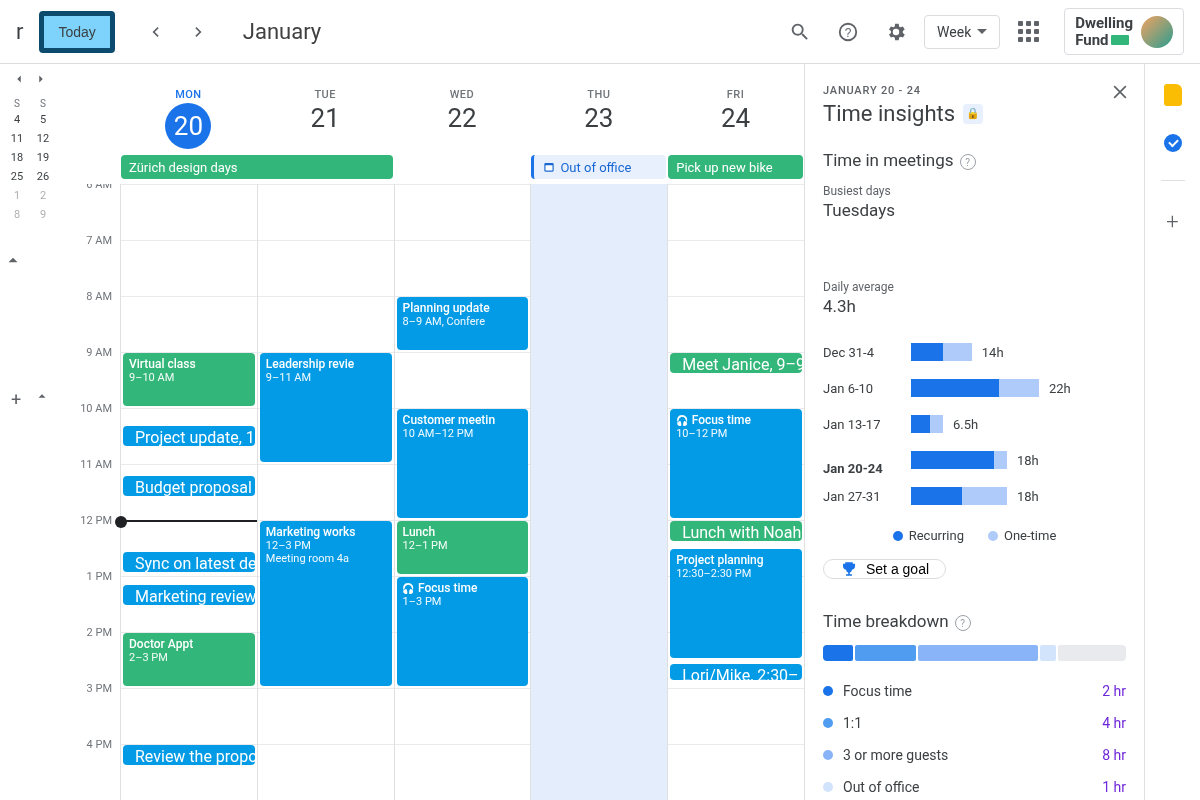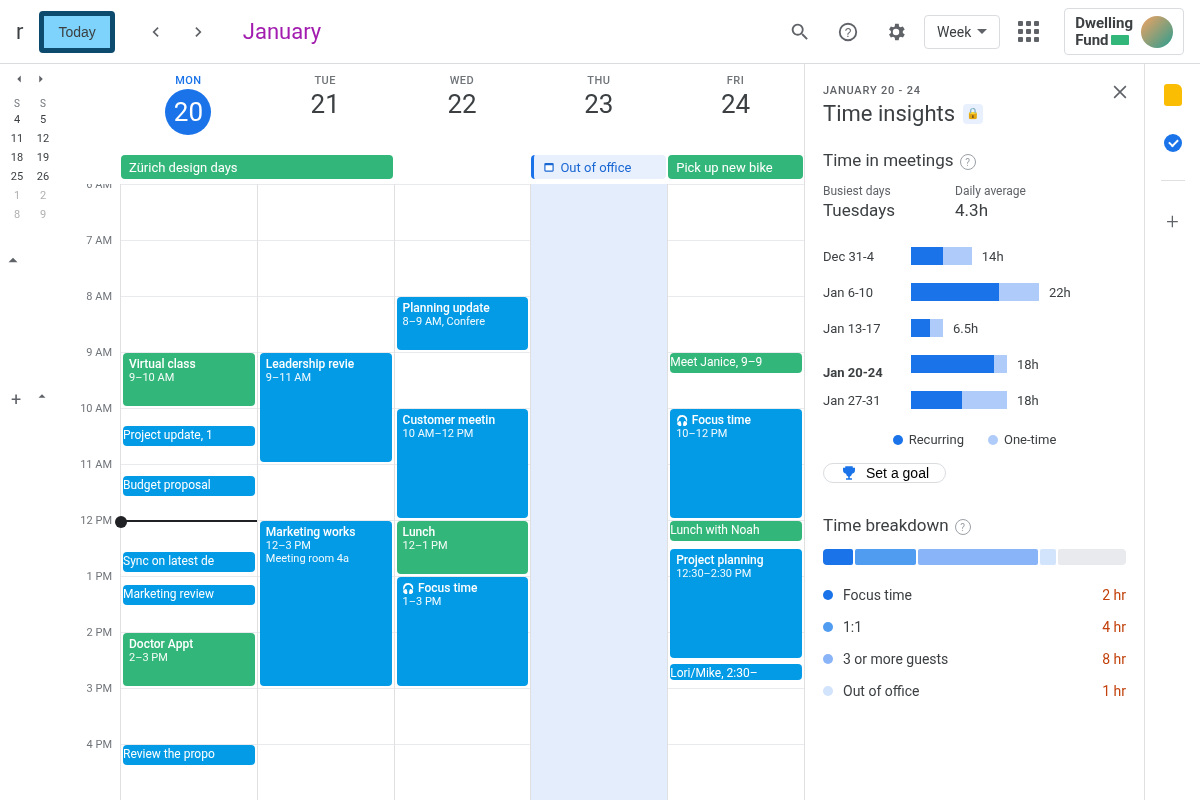--- a/index.html
+++ b/index.html
@@ -4,21 +4,21 @@
 <style>
   * { box-sizing: border-box; margin: 0; padding: 0; }
   body { font-family: 'Google Sans', Roboto, Arial, sans-serif; font-size: 14px; color: #3c4043; background: #fff; overflow: hidden; width: 1200px; height: 800px; }
   
   
   .header { height: 64px; border-bottom: 1px solid #dadce0; display: flex; align-items: center; padding: 0 16px; gap: 12px; }
   .header-left { display: flex; align-items: center; gap: 12px; flex: 1; }
   .today-btn { border: 5px solid #0c4a6e; border-radius: 4px; padding: 8px 14px; font-size: 14px; background: #7dd3fc; cursor: pointer; color: #3c4043; }
   .nav-arrows { display: flex; gap: 4px; margin-left: 8px; }
   .icon-btn { width: 40px; height: 40px; border-radius: 50%; display: flex; align-items: center; justify-content: center; cursor: pointer; color: #5f6368; background: none; border: none; }
-  .month-title { font-size: 22px; color: #a21caf; margin-left: 12px; font-weight: 400; }
+  .month-title { font-size: 22px; color: #404040; margin-left: 12px; font-weight: 400; }
   .header-right { display: flex; align-items: center; gap: 8px; }
   .view-selector { border: 1px solid #dadce0; border-radius: 4px; padding: 8px 12px; display: flex; align-items: center; gap: 6px; cursor: pointer; font-size: 14px; }
   .logo-box { border: 1px solid #dadce0; border-radius: 4px; padding: 6px 10px; display: flex; align-items: center; gap: 8px; margin-left: 8px; }
   .logo-text { font-weight: 700; font-size: 15px; line-height: 1.1; }
   .avatar { width: 32px; height: 32px; border-radius: 50%; background: linear-gradient(135deg, #f4a261, #2a9d8f); }
   .apps-grid { display: grid; grid-template-columns: repeat(3, 5px); grid-template-rows: repeat(3, 5px); gap: 3px; }
   .apps-grid span { background: #5f6368; border-radius: 1px; }
 
   
   .main { display: flex; height: 736px; }
@@ -28,21 +28,21 @@
   .mini-row { display: flex; justify-content: space-around; margin-bottom: 6px; }
   .mini-cell { width: 20px; text-align: center; font-size: 11px; color: #3c4043; }
   .mini-cell.dim { color: #b0b0b0; }
   .mini-expand { margin-top: 30px; text-align: center; }
   .mini-add-row { margin-top: 120px; display:flex; justify-content: space-around;}
 
   
   .calendar { flex: 1; display: flex; flex-direction: column; position: relative; overflow: hidden; }
   .day-headers { display: flex; padding-left: 60px; height: 90px; }
   .day-header { flex: 1; text-align: center; padding-top: 10px; }
-  .day-label { font-size: 11px; color: #70757a; font-weight: 500; letter-spacing: 0.5px; }
+  .day-label { font-size: 11px; color: #70757a; font-weight: 500; letter-spacing: 0.5px; margin-top: 14px; }
   .day-label.today { color: #1a73e8; }
   .day-number { font-size: 26px; color: #3c4043; margin-top: 2px; font-weight: 400; }
   .day-number-circle { width: 46px; height: 46px; border-radius: 50%; background: #1a73e8; color: #fff; display: inline-flex; align-items: center; justify-content: center; font-size: 26px; margin-top: 2px; }
   
   .allday-row { display: flex; padding-left: 60px; height: 30px; position: relative; }
   .allday-cell { flex: 1; position: relative; padding: 1px; }
   .chip { border-radius: 4px; padding: 4px 8px; font-size: 13px; color: #fff; white-space: nowrap; overflow: hidden; text-overflow: ellipsis; height: 24px; display: flex; align-items: center; }
   .chip.green { background: #33b679; }
   .chip.ooo { background: #e8f0fe; color: #1967d2; border-left: 3px solid #1a73e8; }
   .chip.span2 { position: absolute; left: 1px; width: calc(200% - 2px); z-index: 2; }
@@ -51,37 +51,37 @@
   .time-gutter { width: 60px; }
   .time-label { height: 56px; text-align: right; padding-right: 8px; font-size: 11px; color: #70757a; position: relative; top: -6px; }
   .day-columns { flex: 1; display: flex; position: relative; }
   .day-col { flex: 1; border-left: 1px solid #e0e0e0; position: relative; }
   .day-col.ooo-bg { background: #e3edfb; }
   .hour-line { position: absolute; left: 0; right: 0; border-top: 1px solid #e8eaed; }
   
   .event { position: absolute; left: 2px; right: 2px; border-radius: 4px; padding: 4px 6px; font-size: 12px; color: #fff; overflow: hidden; }
   .event.blue { background: #039be5; }
   .event.green { background: #33b679; }
-  .event.small { font-size: 12px; padding: 2px 0; white-space: nowrap; }
+  .event.small { font-size: 16px; padding: 2px 12px; white-space: nowrap; }
   .event .ev-title { font-weight: 500; }
   .event .ev-time { font-size: 11px; opacity: 0.95; }
   .headphone-icon::before { content: "🎧"; font-size: 10px; margin-right: 3px; filter: grayscale(1) brightness(100); }
 
   .now-line { position: absolute; left: 0; right: 0; border-top: 2px solid #202124; z-index: 5; }
   .now-dot { position: absolute; left: -6px; top: -6px; width: 12px; height: 12px; border-radius: 50%; background: #202124; }
 
   
   .insights { width: 340px; border-left: 1px solid #e0e0e0; padding: 20px 18px; overflow-y: auto; position: relative; }
   .insights .close-btn { position: absolute; top: 18px; right: 14px; cursor: pointer; color: #5f6368; font-size: 20px; }
   .date-range { font-size: 11px; color: #5f6368; letter-spacing: 0.8px; font-weight: 500; }
   .panel-title { font-size: 22px; margin-top: 4px; display: flex; align-items: center; gap: 8px; }
   .lock-badge { width: 20px; height: 20px; border-radius: 4px; background: #e8f0fe; color: #1967d2; display: inline-flex; align-items: center; justify-content: center; font-size: 11px; }
   .section-title { font-size: 17px; margin-top: 24px; display: flex; align-items: flex-end; gap: 6px; color: #3c4043; }
   .help-circle { width: 16px; height: 16px; border: 1px solid #9aa0a6; border-radius: 50%; font-size: 10px; display: inline-flex; align-items: center; justify-content: center; color: #9aa0a6; }
-  .stats-row { display: flex; gap: 60px; margin-top: 14px; }
+  .stats-row { display: flex; gap: 60px; margin-top: 14px; flex-direction: column; }
   .stat-label { font-size: 12px; color: #5f6368; }
   .stat-value { font-size: 17px; color: #3c4043; margin-top: 2px; }
   
   .bar-list { margin-top: 18px; }
   .bar-row { display: flex; align-items: center; height: 36px; gap: 10px; }
   .bar-row.current .bar-label { font-weight: 700; margin-top: 16px; }
   .bar-label { width: 78px; font-size: 13px; flex-shrink: 0; }
   .bar-track { flex: 1; display: flex; align-items: center; }
   .bar-seg { height: 18px; }
   .bar-seg.rec { background: #1a73e8; }
@@ -92,21 +92,21 @@
   .legend-dot { width: 10px; height: 10px; border-radius: 50%; }
   
   .goal-btn { margin-top: 16px; border: 1px solid #dadce0; border-radius: 20px; padding: 0 16px; display: inline-flex; align-items: center; gap: 8px; font-size: 14px; cursor: pointer; background: #fff; }
   
   .breakdown-bar { display: flex; height: 16px; border-radius: 4px; overflow: hidden; margin-top: 14px; gap: 2px; }
   .bd-seg { height: 100%; border-radius: 2px; }
   .bd-list { margin-top: 14px; }
   .bd-row { display: flex; align-items: center; padding: 8px 0; font-size: 14px; }
   .bd-dot { width: 10px; height: 10px; border-radius: 50%; margin-right: 10px; }
   .bd-name { flex: 1; }
-  .bd-val { color: #c2410c; }
+  .bd-val { color: #6d28d9; }
 
   
   .right-rail { width: 56px; border-left: 1px solid #e0e0e0; display: flex; flex-direction: column; align-items: center; padding-top: 20px; gap: 28px; }
   .rail-keep { background: #fbbc04; border-radius: 3px 6px 3px 3px; width: 18px; height: 22px; }
   .rail-tasks { width: 18px; height: 18px; border-radius: 50%; background: #1a73e8; position: relative; }
   .rail-tasks::after { content: ""; position: absolute; width: 7px; height: 4px; border-left: 2px solid #fff; border-bottom: 2px solid #fff; transform: rotate(-45deg); top: 5px; left: 5px; }
   .rail-plus { font-size: 22px; color: #5f6368; font-weight: 300; }
   
   svg { display: block; }
 </style>

